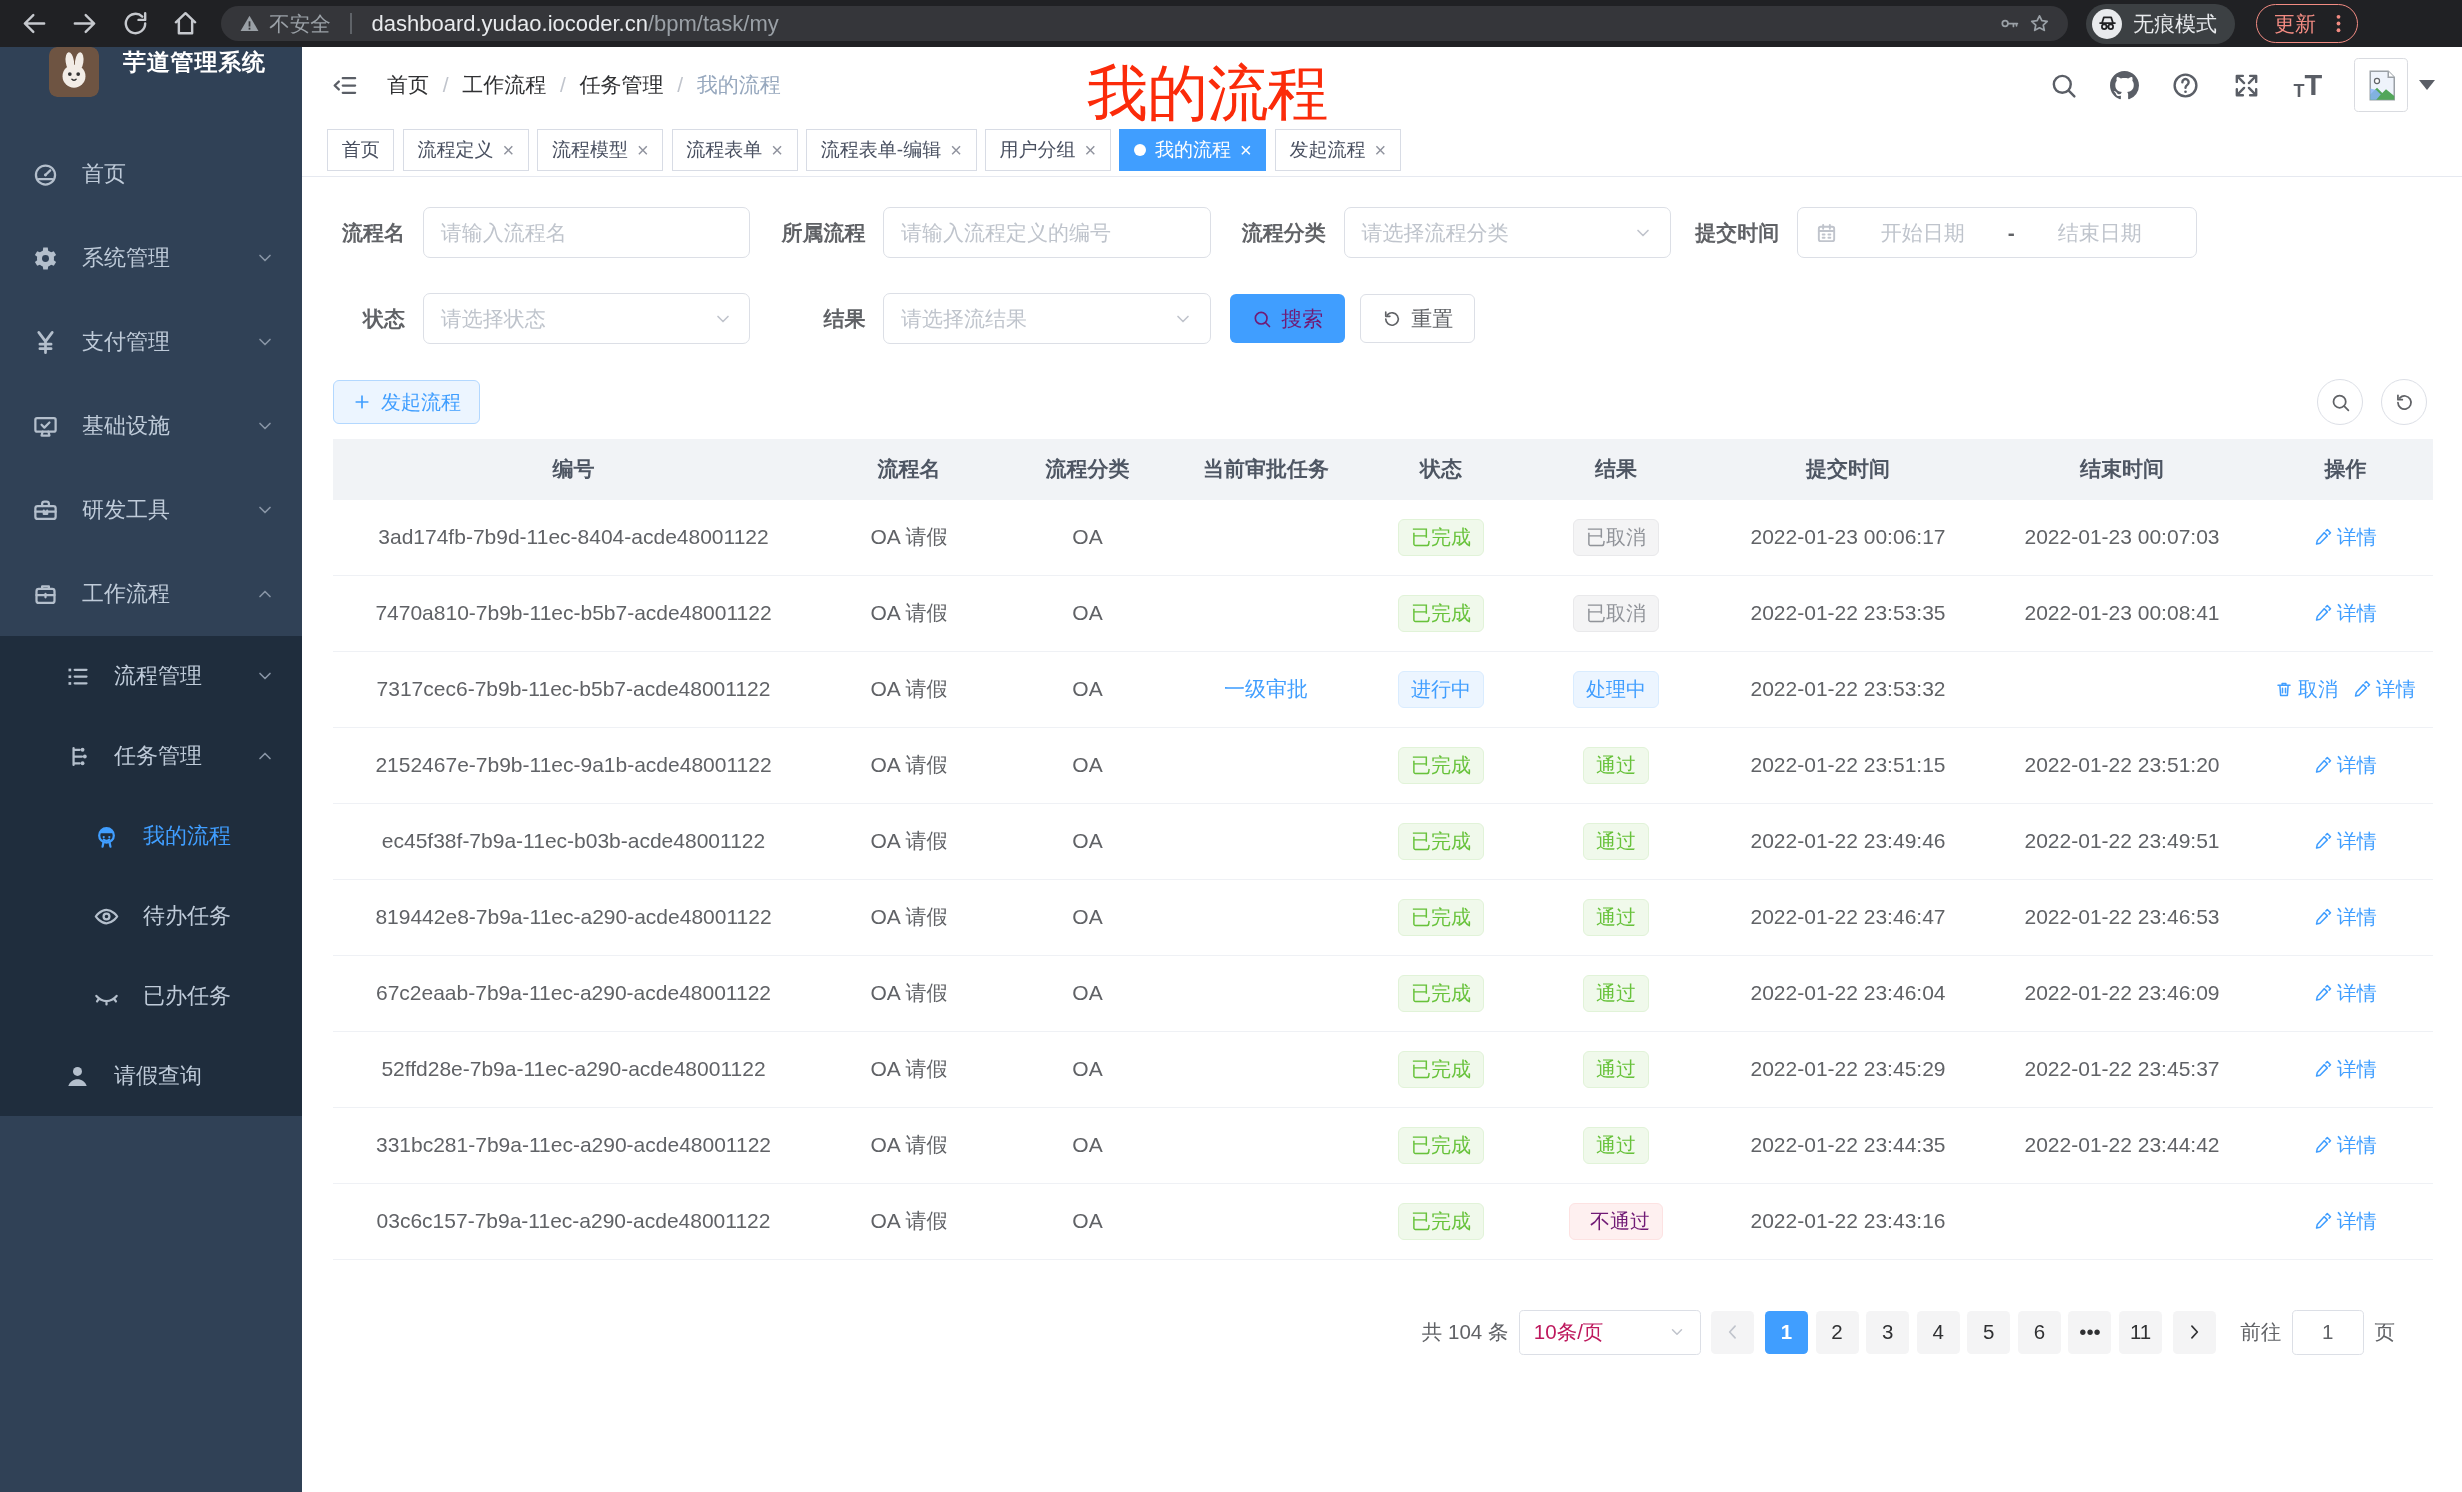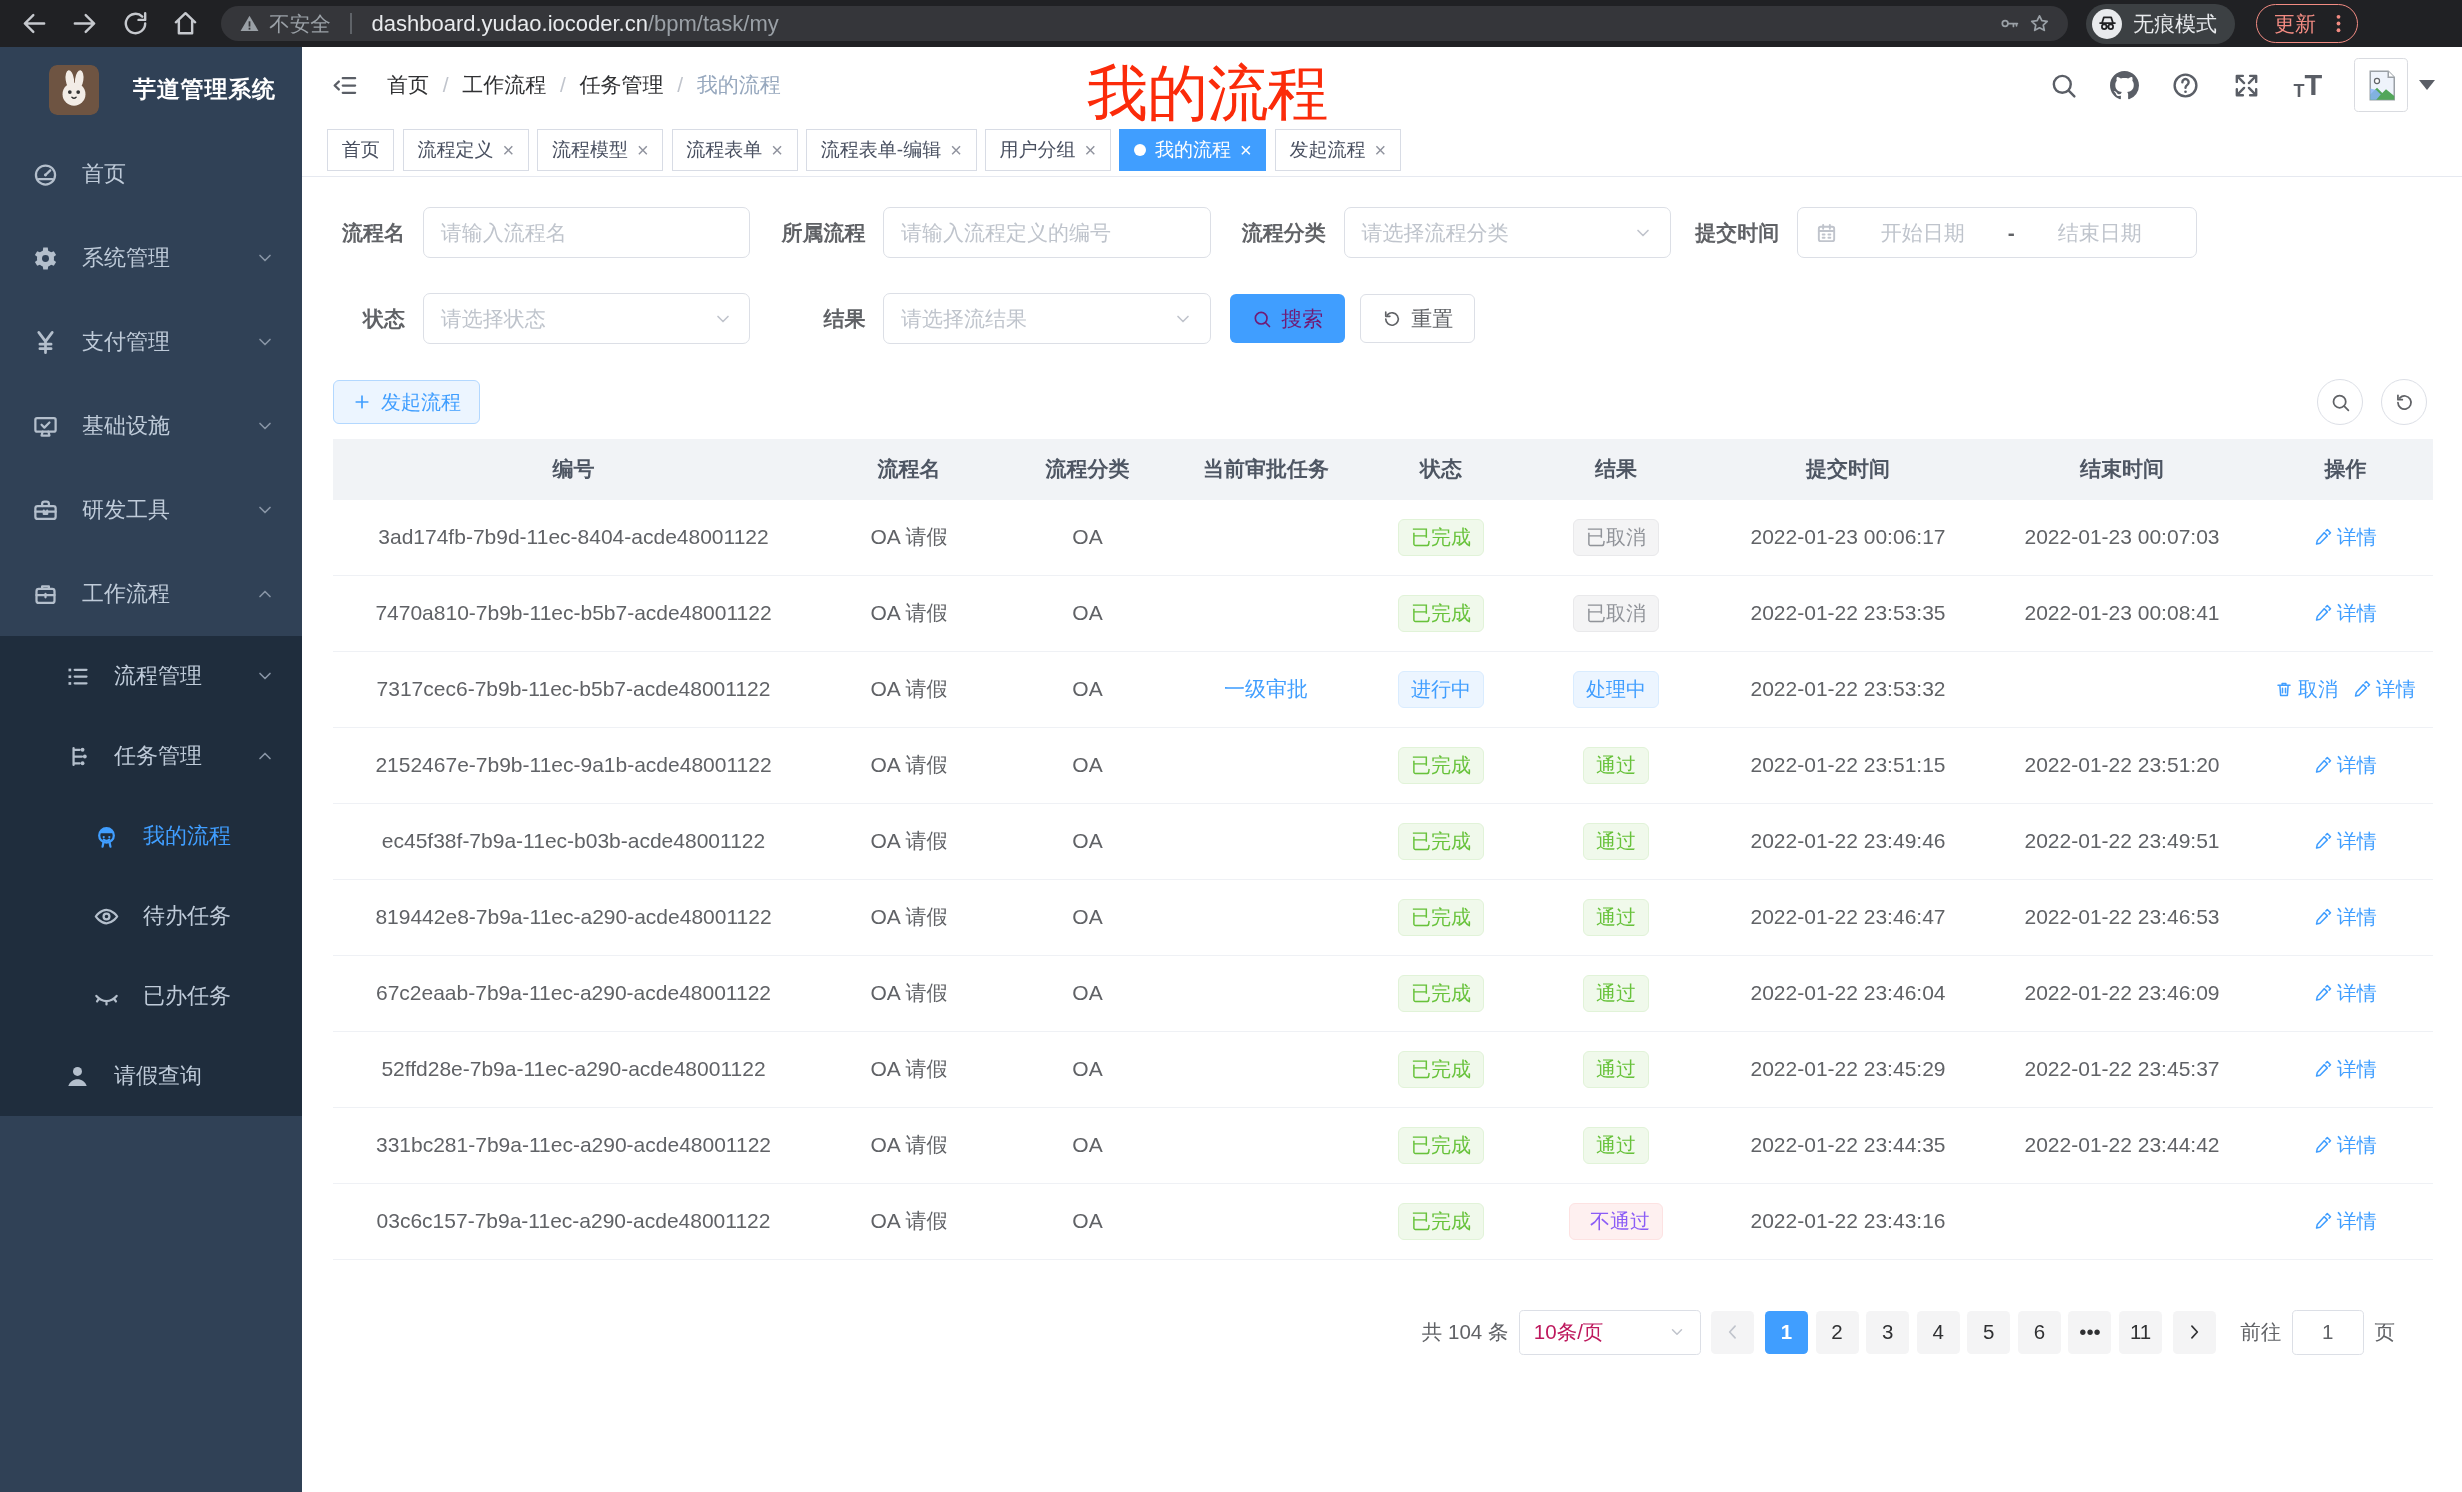--- a/index.html
+++ b/index.html
@@ -23,21 +23,21 @@
   .incog-circle{width:30px;height:30px;border-radius:50%;background:#e8eaed;color:#202124;display:flex;
                 align-items:center;justify-content:center;}
   .incog-circle .ic{width:21px;height:21px;}
   .update-pill{height:37px;border:1.5px solid #f28b82;border-radius:20px;color:#f28b82;display:flex;
                align-items:center;gap:10.7px;padding:0 7.6px 0 16.7px;font-size:21px;margin-left:13.7px;}
   .update-pill .ic{width:23px;height:23px;color:#f28b82;}
 
   
   .app{display:flex;height:1446px;}
   .sidebar{width:302px;background:#304156;color:#bfcbd9;flex:none;display:flex;flex-direction:column;}
-  .logo-row{height:85px;display:flex;align-items:center;padding-left:49px;gap:34px;}
+  .logo-row{height:85px;display:flex;align-items:flex-start;padding-left:49px;gap:24px;}
   .logo-img{width:50px;height:50px;border-radius:7.6px;overflow:hidden;}
   .logo-title{font-size:23px;font-weight:bold;color:#ffffff;letter-spacing:0.8px;}
   .menu{flex:1;}
   .mi{position:relative;display:flex;align-items:center;height:84px;font-size:22px;cursor:pointer;}
   .mi .ic{width:27px;height:27px;color:#b4bfcc;}
   .mi .lbl{margin-left:23px;}
   .mi.lvl1{padding-left:32px;}
   .mi.lvl2{padding-left:64px;height:80px;}
   .mi.lvl3{padding-left:93px;height:80px;}
   .mi.dark{background:#1f2d3d;}
@@ -114,21 +114,21 @@
   .thead .hcell{display:flex;align-items:center;justify-content:center;font-size:21px;font-weight:bold;
                 color:#4e5663;}
   .trow{height:75px;border-bottom:1.5px solid #eff1f5;}
   .trow .cell{display:flex;align-items:center;justify-content:center;font-size:21px;color:#606266;
               white-space:nowrap;overflow:hidden;}
   .badge{display:inline-block;padding:7.6px 12px;border-radius:6px;font-size:20px;line-height:1;
          border:1.5px solid;white-space:nowrap;}
   .badge.success{color:#67c23a;background:#f0f9eb;border-color:#e1f3d8;}
   .badge.info{color:#909399;background:#f4f4f5;border-color:#e9e9eb;}
   .badge.primary{color:#409eff;background:#ecf5ff;border-color:#d9ecff;}
-  .badge.danger{color:#8b5cf6;background:#fef0f0;border-color:#fde2e2;padding-left:20px;}
+  .badge.danger{color:#701a75;background:#fef0f0;border-color:#fde2e2;padding-left:20px;}
   .link{color:#409eff;font-size:21px;cursor:pointer;display:inline-flex;align-items:center;gap:6px;}
   .action{color:#409eff;font-size:20px;cursor:pointer;display:inline-flex;align-items:center;gap:4.6px;
           margin:0 7.6px;}
   .action .ic{width:18px;height:18px;}
 
   
   .pagination{display:flex;align-items:center;justify-content:flex-end;margin-top:50px;gap:10.7px;
               padding-right:37px;font-size:20.5px;color:#606266;}
   .ptotal{}
   .psize{width:152px;height:43px;border:1.5px solid #dcdfe6;border-radius:4.6px;display:flex;align-items:center;

